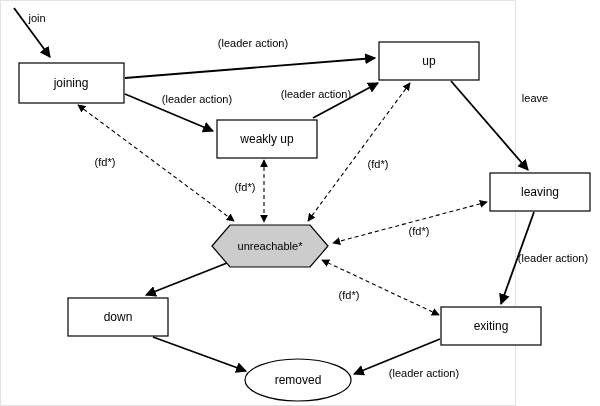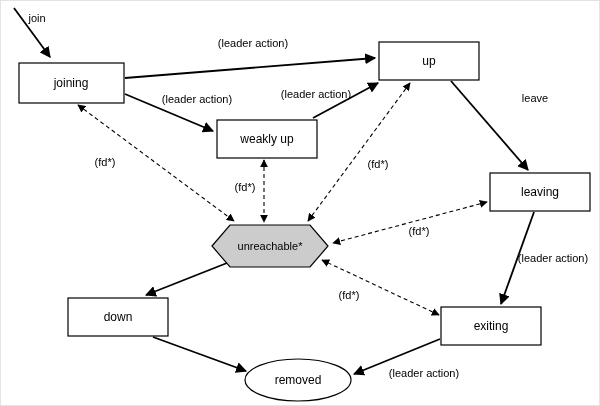--- a/index.html
+++ b/index.html
@@ -1,21 +1,21 @@
 <!DOCTYPE html>
 <html><head>
 <meta charset="utf-8">
 <style>
   html, body {
     margin: 0;
     padding: 0;
     background: #ffffff;
   }
   #stage {
-    width: 600px;
+    width: 516px;
     height: 406px;
     box-sizing: border-box;
     border: 1px solid #e3e3e3;
     background: #ffffff;
     position: relative;
   }
   svg text {
     font-family: "Liberation Sans", sans-serif;
     fill: #000000;
   }

